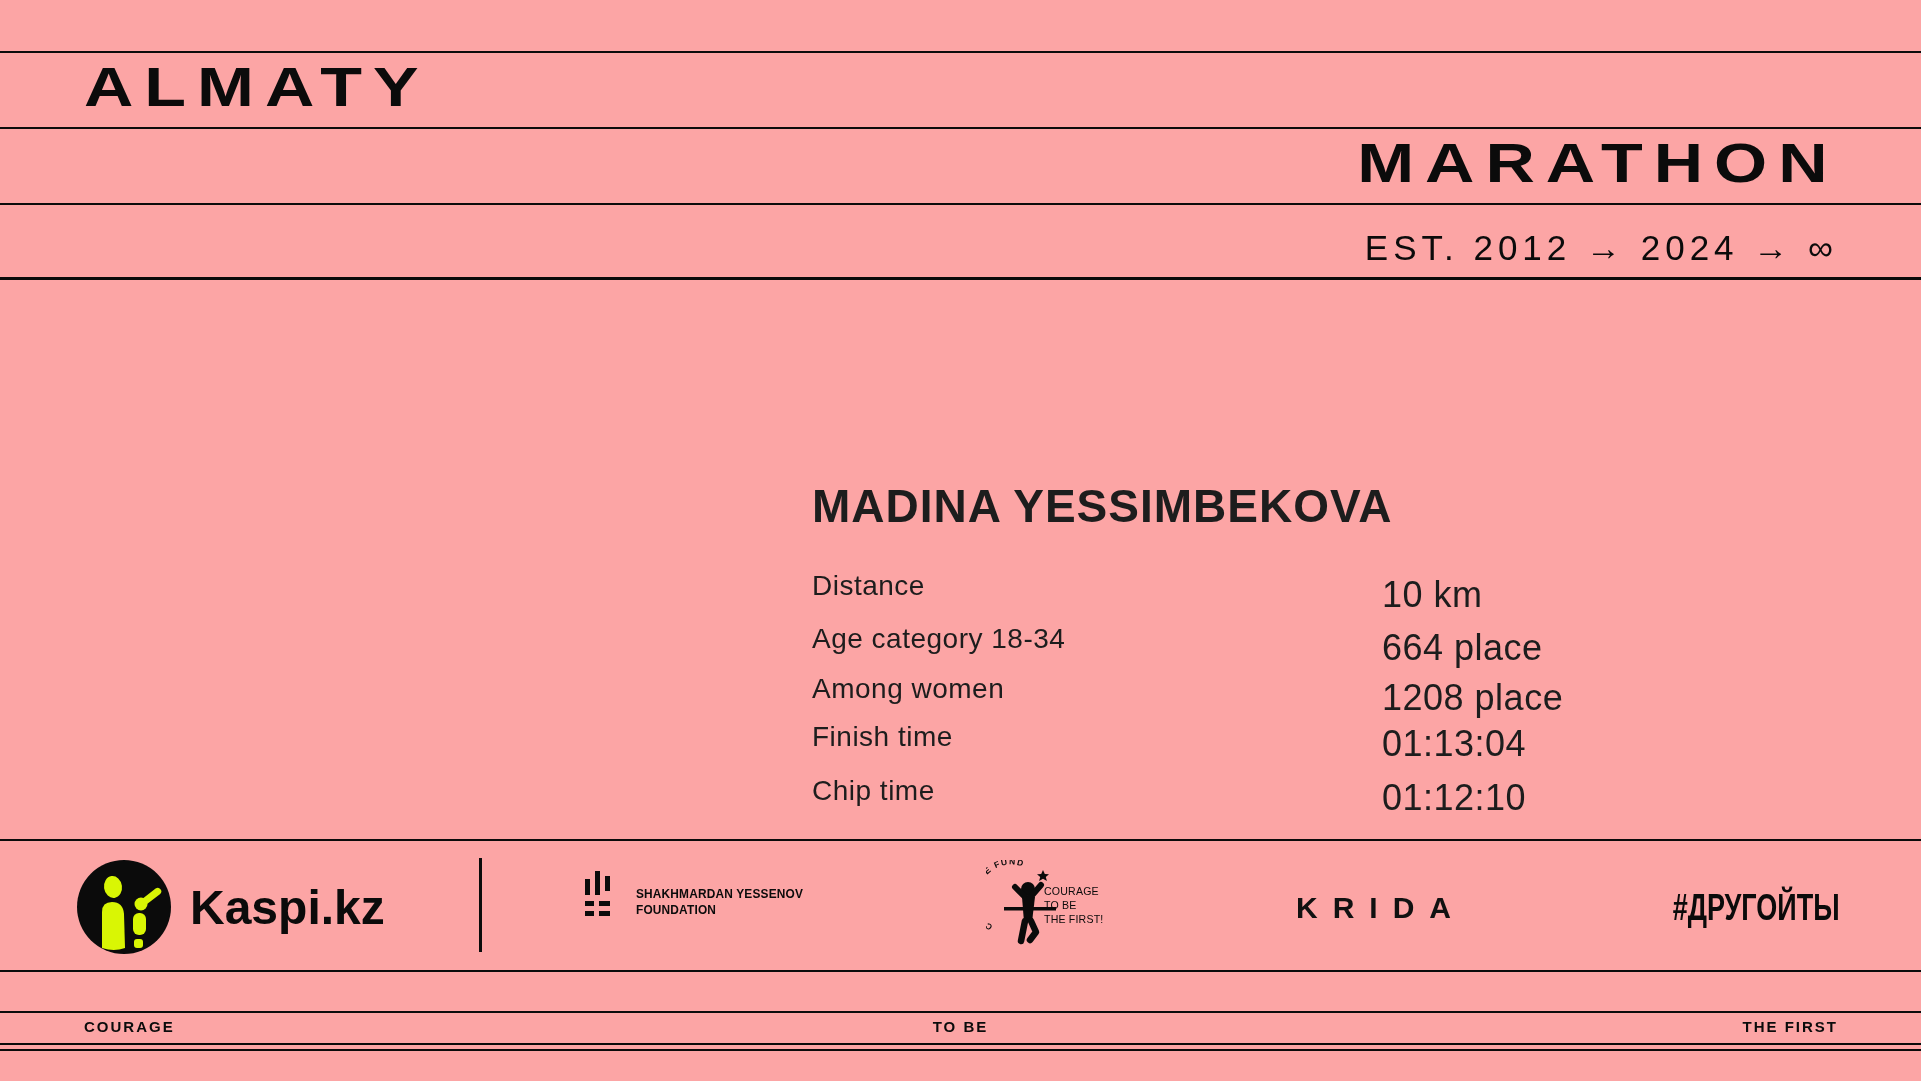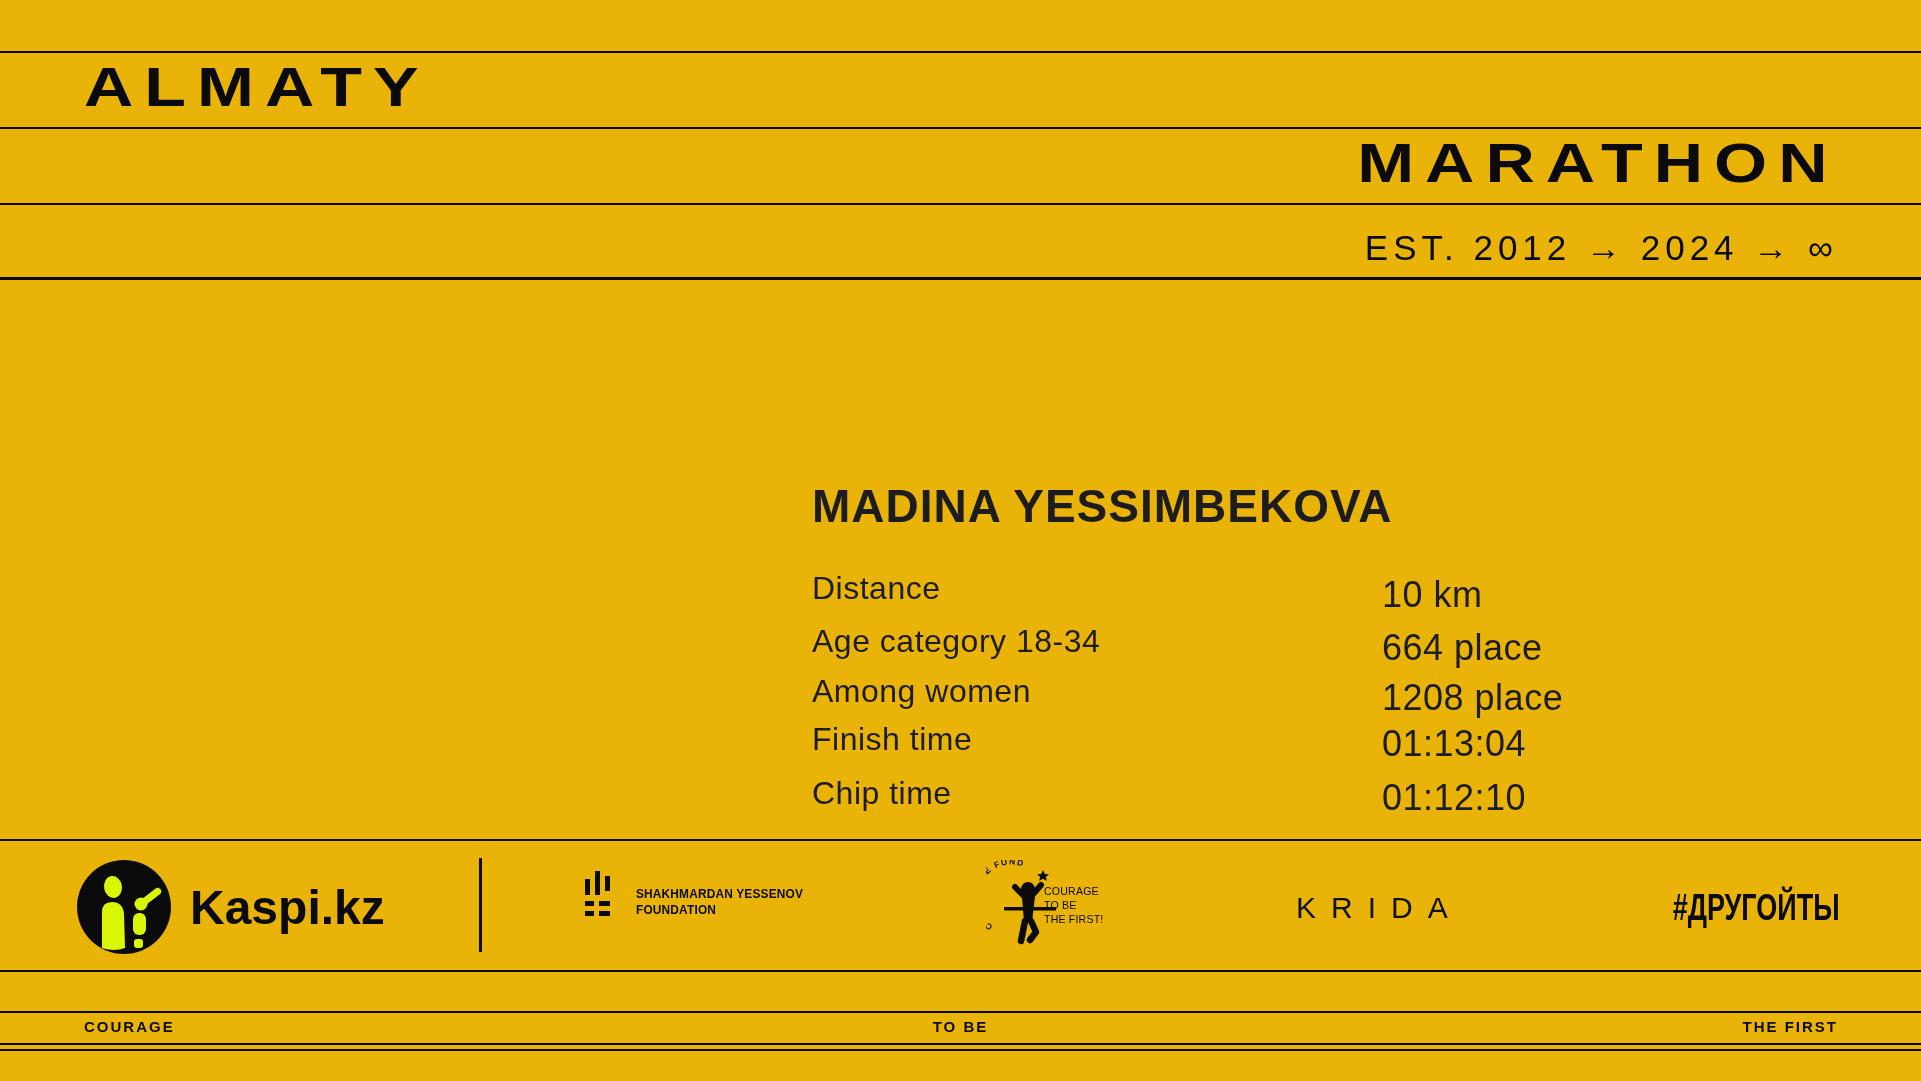--- a/index.html
+++ b/index.html
@@ -1,19 +1,19 @@
 <!DOCTYPE html>
 <html><head>
 <meta charset="utf-8">
 <style>
   html,body{margin:0;padding:0;}
   .page{
     position:relative;
     width:1921px;height:1081px;
-    background:#eab308;
+    background:#fca5a5;
     font-family:"Liberation Sans", sans-serif;
     color:#0b0b0b;
     overflow:hidden;
   }
   .hline{position:absolute;left:0;width:100%;height:2px;background:#0b0b0b;}
   .hline.thick{height:3px;}
 
   
   .city{
     position:absolute;left:84px;top:59px;
@@ -32,36 +32,36 @@
 
   
   .cert-title{
     position:absolute;right:78px;top:312px;
     font-size:104px;font-weight:500;letter-spacing:6px;line-height:1;white-space:nowrap;
   }
   .recipient{
     position:absolute;left:812px;top:483px;
     font-size:46px;font-weight:700;letter-spacing:1px;line-height:1;color:#1d1d1d;white-space:nowrap;
   }
-  .row-label{position:absolute;left:812px;font-size:32px;font-weight:400;letter-spacing:0.5px;line-height:1;color:#1d1d1d;white-space:nowrap;}
+  .row-label{position:absolute;left:812px;font-size:28px;font-weight:400;letter-spacing:0.5px;line-height:1;color:#1d1d1d;white-space:nowrap;}
   .row-value{position:absolute;left:1382px;font-size:36px;font-weight:400;letter-spacing:0.5px;line-height:1;color:#1d1d1d;white-space:nowrap;}
 
   
   .kaspi-icon{position:absolute;left:77px;top:860px;width:94px;height:94px;}
   .kaspi-text{position:absolute;left:190px;top:884px;font-size:48px;font-weight:700;letter-spacing:0;line-height:1;white-space:nowrap;}
   .vdivider{position:absolute;left:479px;top:858px;width:3px;height:94px;background:#0b0b0b;}
 
   .yessenov-icon{position:absolute;left:585px;top:871px;width:26px;height:52px;}
   .yessenov-icon i{position:absolute;background:#0b0b0b;display:block;}
   .yessenov-text{position:absolute;left:636px;top:886px;font-size:13.5px;font-weight:700;line-height:16px;letter-spacing:0.2px;transform:scaleX(0.88);transform-origin:left center;white-space:nowrap;}
 
   .cf-logo{position:absolute;left:986px;top:860px;width:76px;height:88px;}
   .cf-text{position:absolute;left:1044px;top:884px;font-size:11.5px;font-weight:500;line-height:14px;letter-spacing:0.2px;transform:scaleX(0.92);transform-origin:left center;white-space:nowrap;}
 
-  .krida{position:absolute;left:1296px;top:893px;font-size:30px;font-weight:400;letter-spacing:15px;line-height:1;white-space:nowrap;color:#111;}
+  .krida{position:absolute;left:1296px;top:893px;font-size:30px;font-weight:700;letter-spacing:15px;line-height:1;white-space:nowrap;color:#111;}
   .hashtag{position:absolute;right:81px;top:890px;font-size:36px;font-weight:700;line-height:1;transform:scaleX(0.75);transform-origin:right center;white-space:nowrap;}
 
   
   .strip-item{position:absolute;top:1019px;font-size:15px;font-weight:600;letter-spacing:2px;line-height:1;white-space:nowrap;}
   .strip-left{left:84px;}
   .strip-center{left:50%;transform:translateX(-50%);}
   .strip-right{right:83px;}
 </style>
 </head>
 <body>

